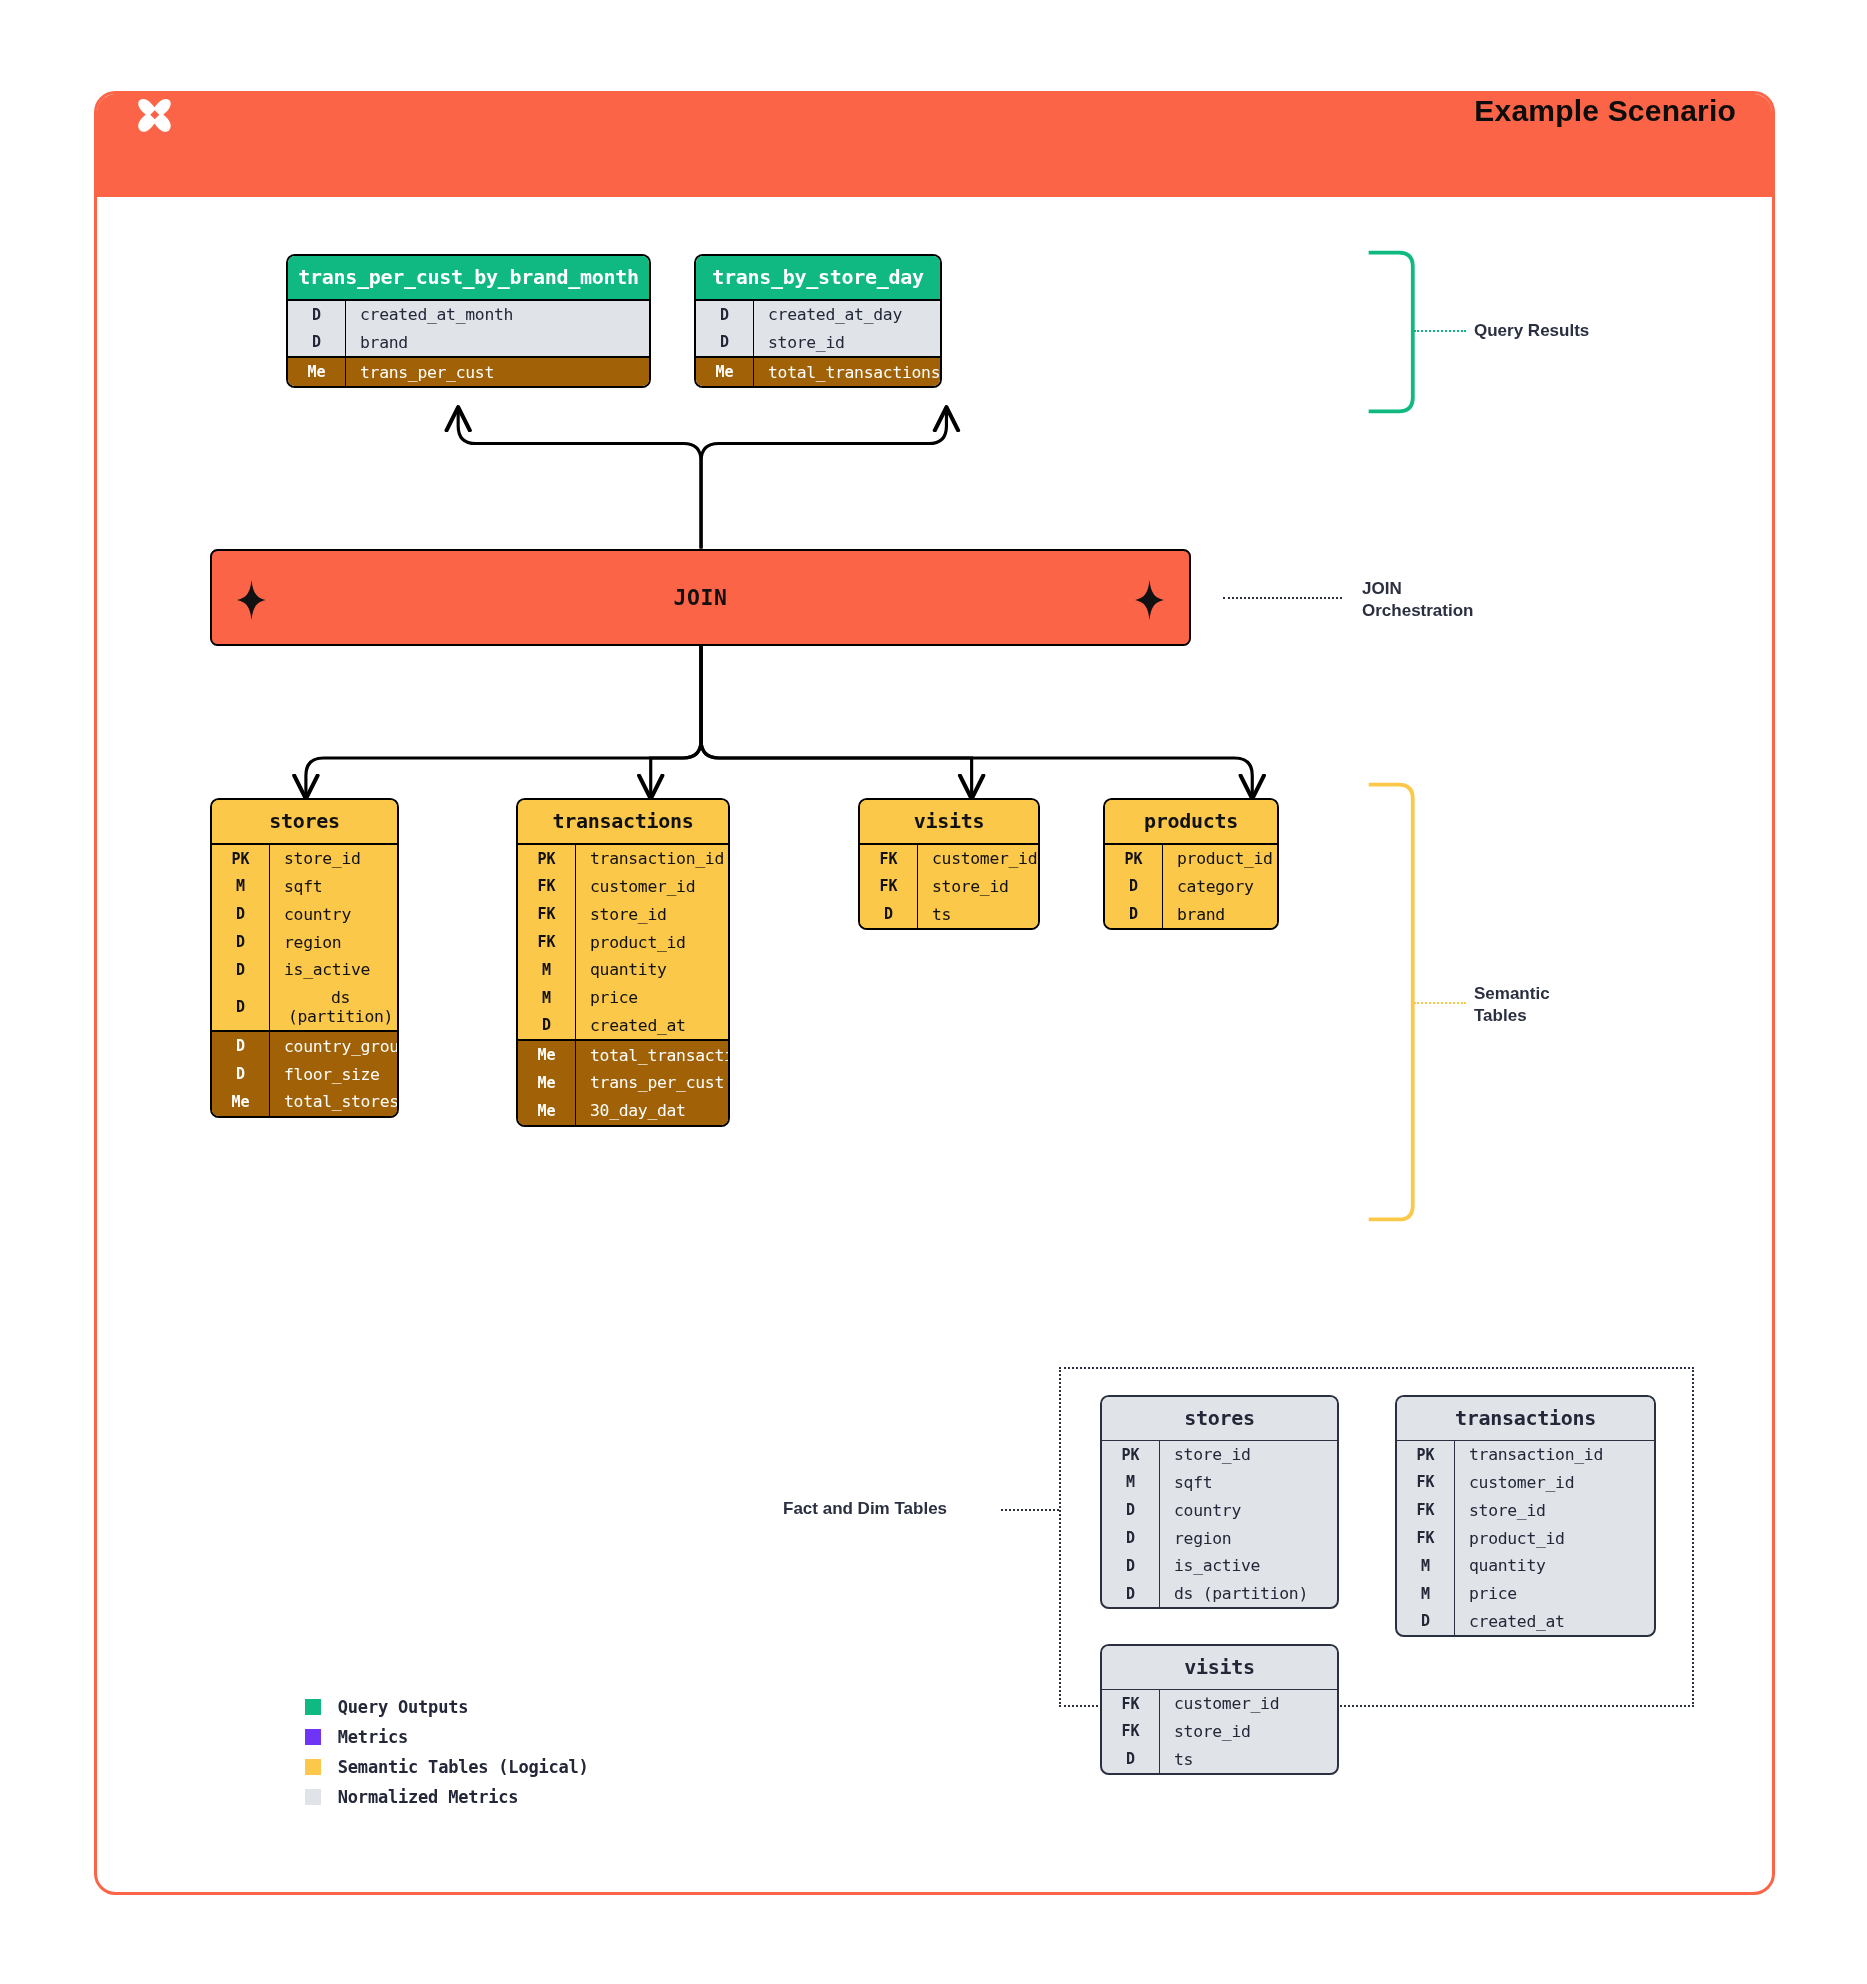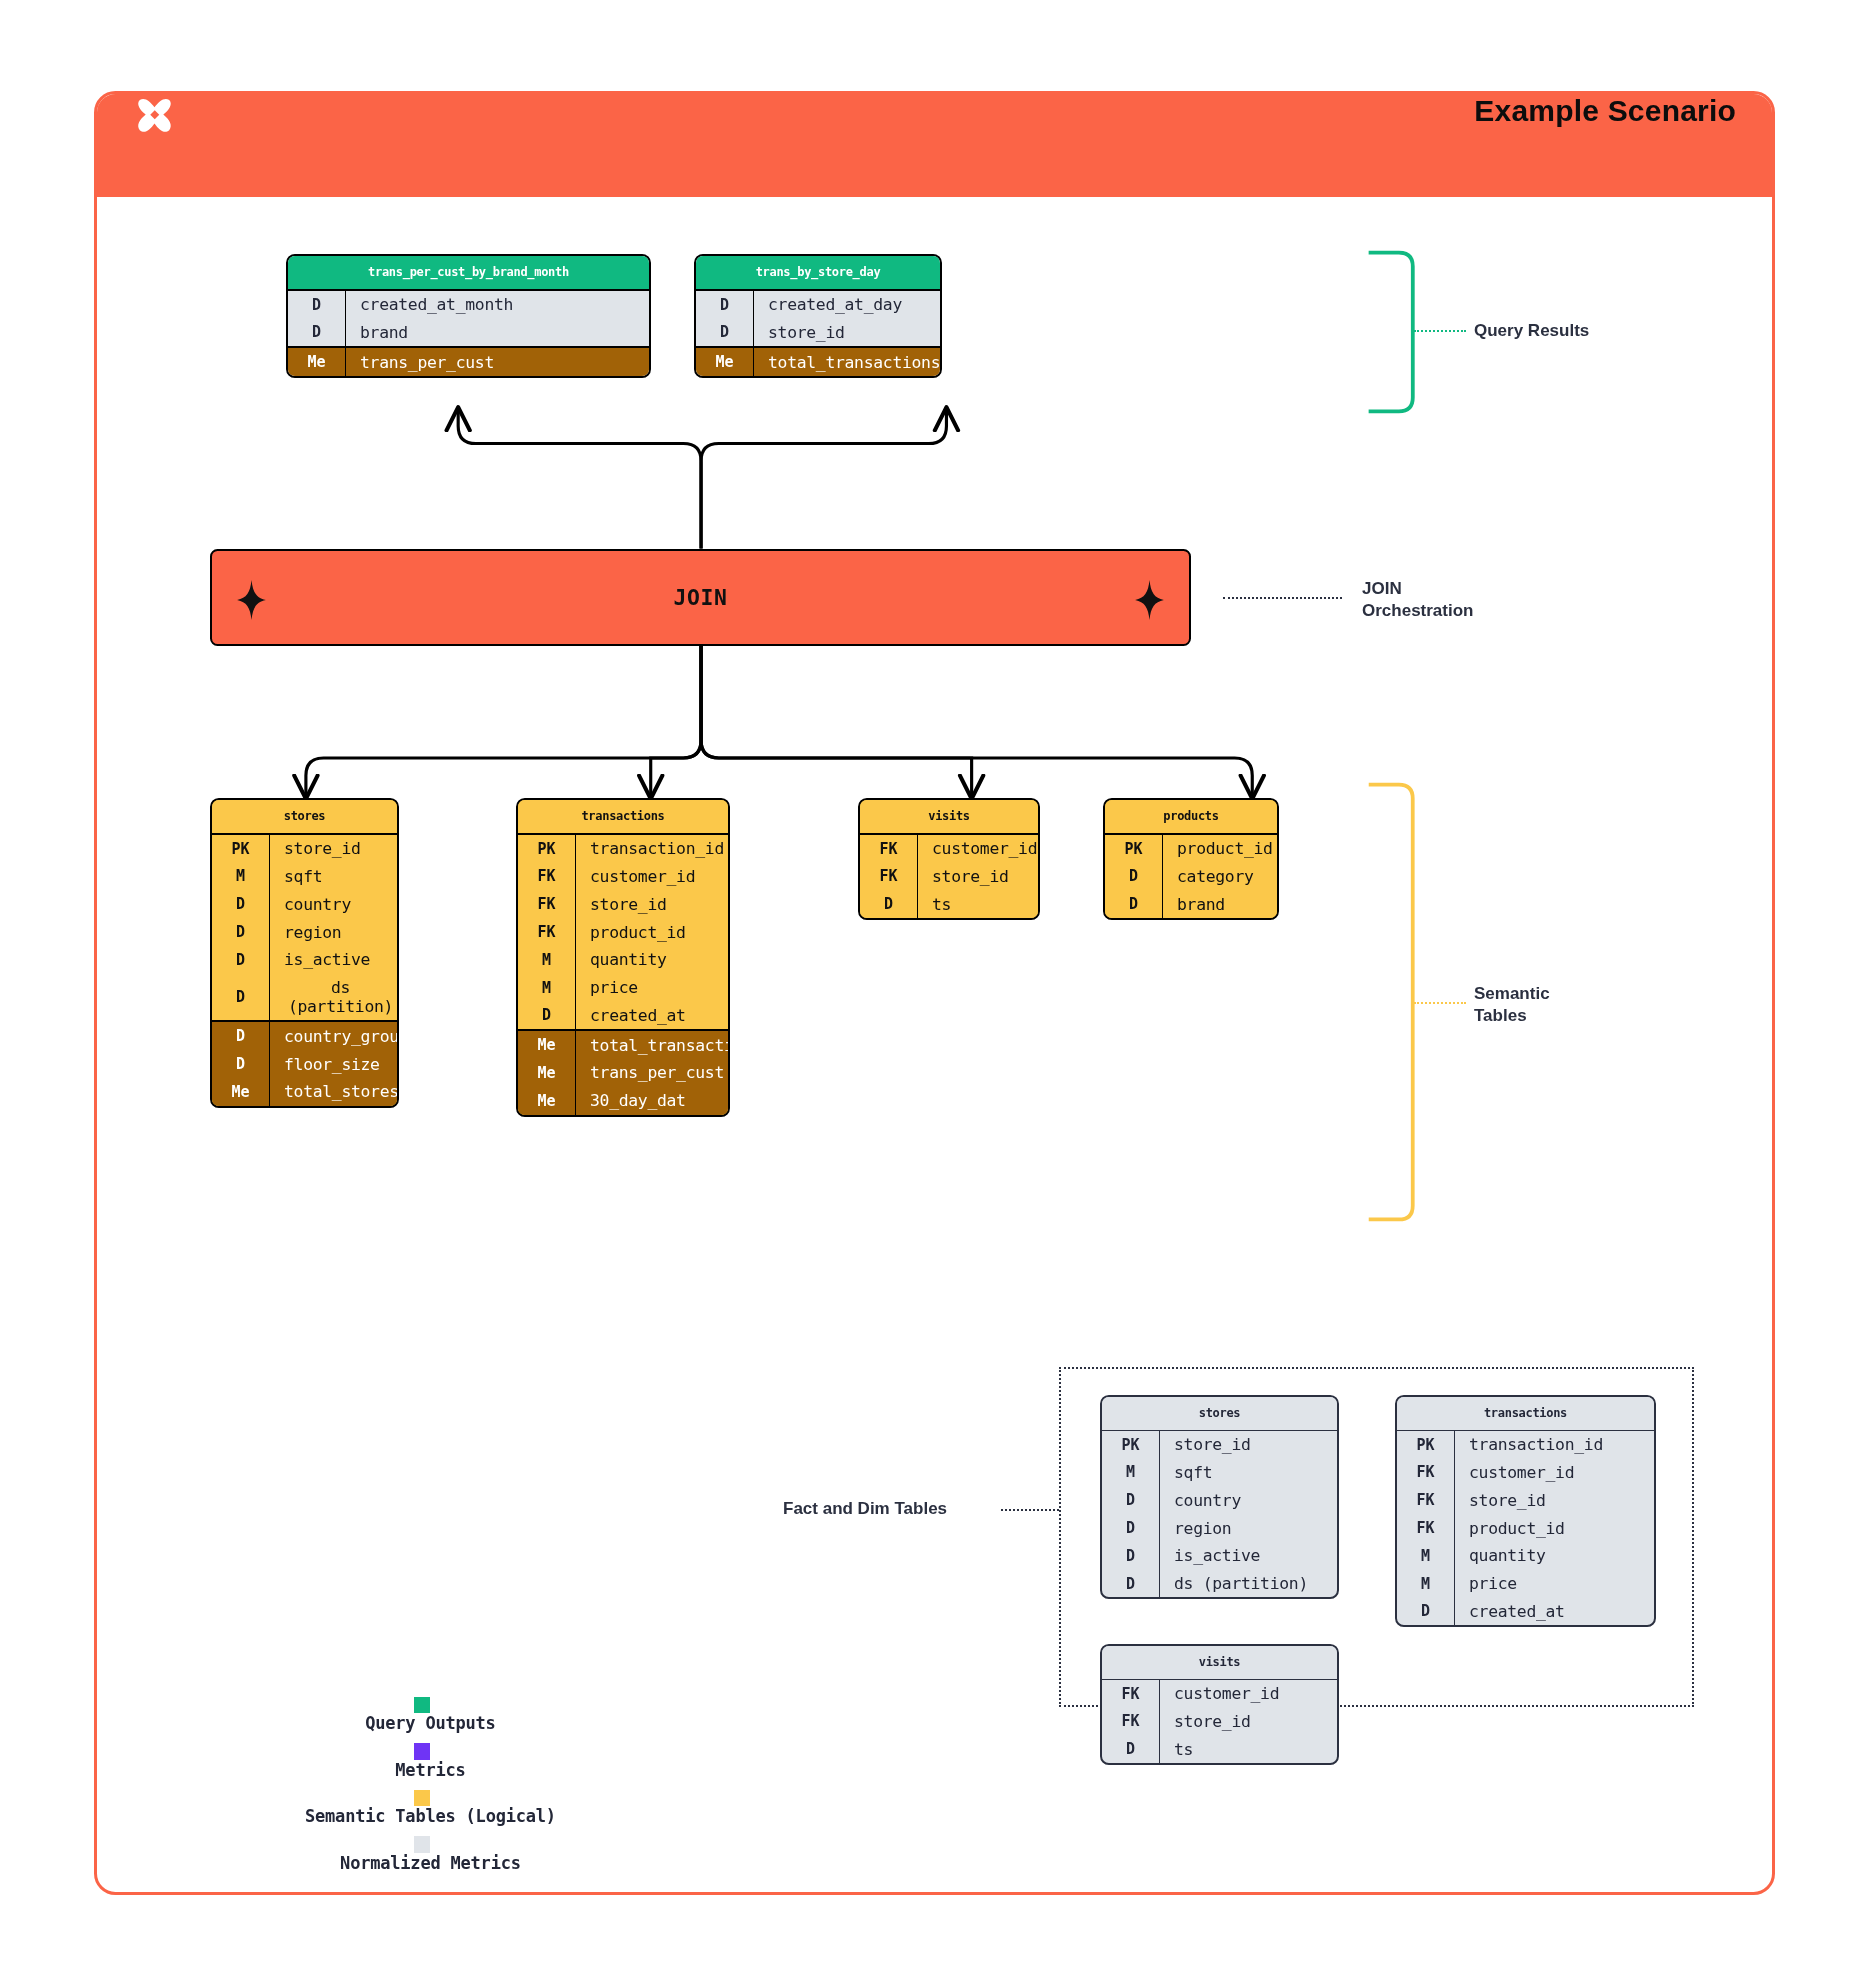--- a/index.html
+++ b/index.html
@@ -44,21 +44,21 @@
     position: absolute;
     border: 2.5px solid #000000;
     border-radius: 8.8px;
     overflow: hidden;
     font-family: "DejaVu Sans Mono", monospace;
   }
   .node-title {
     text-align: center;
     font-weight: 700;
     padding: 8.8px 10px 10px;
-    font-size: 12px;
+    font-size: 20px;
     letter-spacing: -0.3px;
   }
   .rows { border-top: 2.5px solid #000; }
   .row { display: flex; align-items: center; }
   .row .k {
     width: 58px;
     flex: 0 0 58px;
     text-align: center;
     font-size: 15px;
     font-weight: 700;
@@ -116,21 +116,21 @@
   }
   .dot-line { position: absolute; border-top: 2.5px dotted; height: 0; }
 
   .fact-box {
     position: absolute;
     border: 2.5px dotted #2b3040;
   }
 
   
   .legend { position: absolute; font-family: "DejaVu Sans Mono", monospace; }
-  .legend-item { display: flex; align-items: center; margin-bottom: 10px; flex-direction: column; }
+  .legend-item { display: flex; align-items: center; margin-bottom: 10px; }
   .sw { width: 16.4px; height: 16.4px; margin-right: 16.4px; flex: 0 0 16.4px; }
   .legend-label { font-size: 17px; font-weight: 700; color: #232738; letter-spacing: -0.2px; }
 
   svg.edges { position: absolute; left: 0; top: 0; width: 100%; height: 100%; pointer-events: none; }
 </style>
 </head>
 <body>
 
 <div class="card">
 

